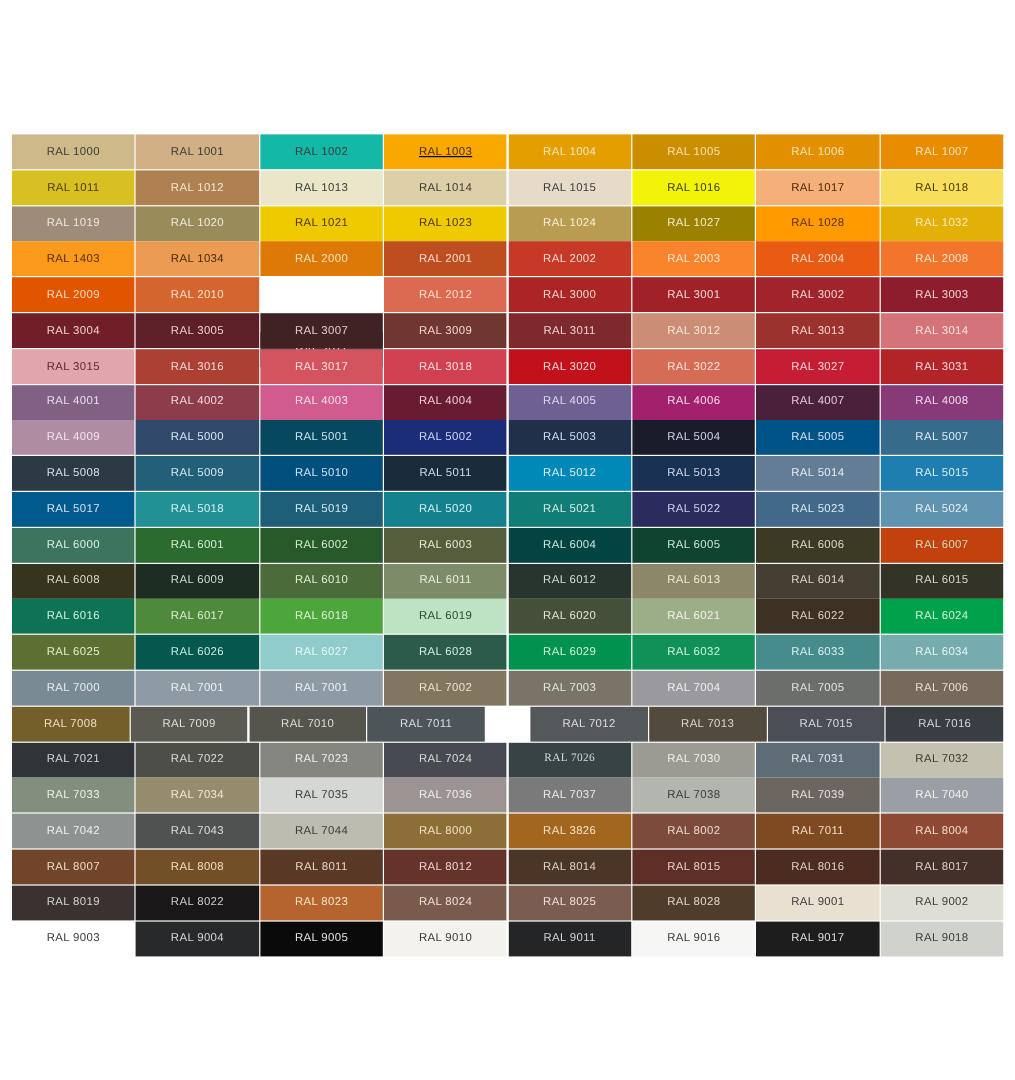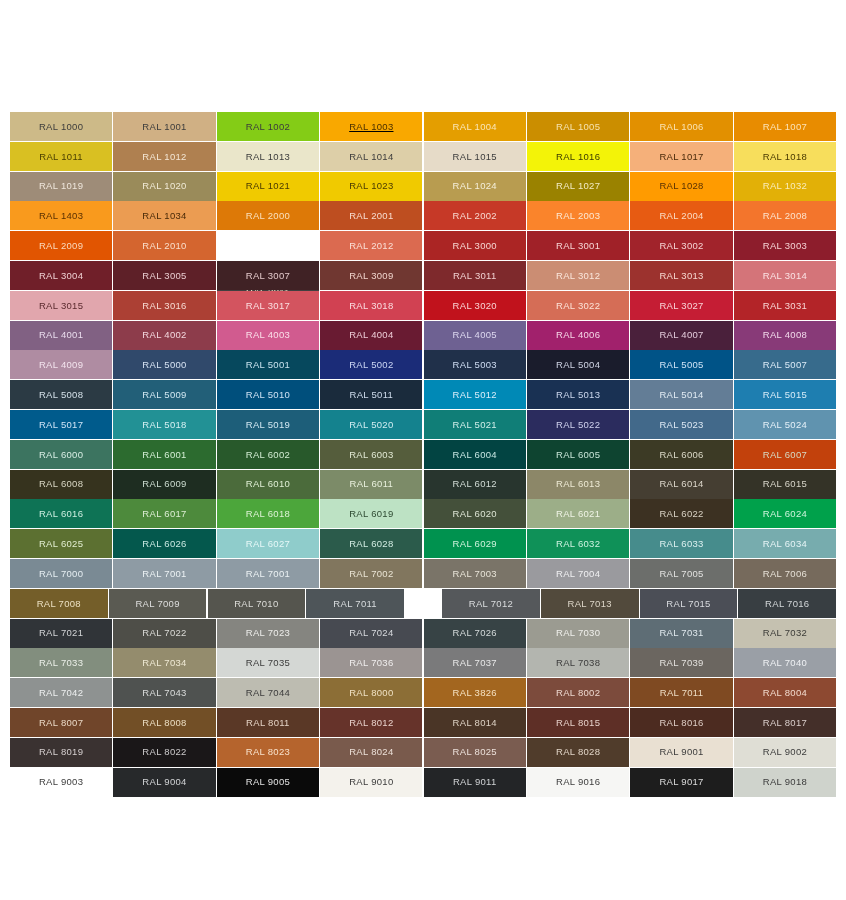--- a/index.html
+++ b/index.html
@@ -50,21 +50,21 @@
 <body>
 
 <div id="ral-chart">
     <div class="ral-row">
       <div class="ral-cell" style="background: rgb(205, 186, 136);">
         <span class="ral-label" style="color: rgb(60, 60, 60);">RAL 1000</span>
       </div>
       <div class="ral-cell" style="background: rgb(208, 176, 132);">
         <span class="ral-label" style="color: rgb(60, 60, 60);">RAL 1001</span>
       </div>
-      <div class="ral-cell" style="background: #84cc16;">
+      <div class="ral-cell" style="background: #14b8a6;">
         <span class="ral-label" style="color: rgb(60, 60, 60);">RAL 1002</span>
       </div>
       <div class="ral-cell" style="background: rgb(249, 168, 0); text-decoration: underline;">
         <span class="ral-label" style="color: rgb(74, 48, 0);">RAL 1003</span>
       </div>
       <div class="ral-cell" style="background: rgb(228, 158, 0);">
         <span class="ral-label" style="color: rgb(251, 230, 182);">RAL 1004</span>
       </div>
       <div class="ral-cell" style="background: rgb(203, 142, 0);">
         <span class="ral-label" style="color: rgb(246, 226, 174);">RAL 1005</span>
@@ -499,21 +499,21 @@
       <div class="ral-cell" style="background: rgb(78, 78, 72);">
         <span class="ral-label" style="color: rgb(218, 218, 214);">RAL 7022</span>
       </div>
       <div class="ral-cell" style="background: rgb(133, 133, 128);">
         <span class="ral-label" style="color: rgb(237, 237, 234);">RAL 7023</span>
       </div>
       <div class="ral-cell" style="background: rgb(71, 74, 81);">
         <span class="ral-label" style="color: rgb(216, 218, 222);">RAL 7024</span>
       </div>
       <div class="ral-cell" style="background: rgb(55, 67, 69);">
-        <span class="ral-label" style="color: rgb(212, 218, 218);">RAL 7026</span>
+        <span class="ral-label" style="color: rgb(212, 218, 218); font-family: Liberation Serif, serif;">RAL 7026</span>
       </div>
       <div class="ral-cell" style="background: rgb(155, 155, 145);">
         <span class="ral-label" style="color: rgb(240, 240, 236);">RAL 7030</span>
       </div>
       <div class="ral-cell" style="background: rgb(94, 109, 117);">
         <span class="ral-label" style="color: rgb(224, 233, 238);">RAL 7031</span>
       </div>
       <div class="ral-cell" style="background: rgb(197, 193, 176);">
         <span class="ral-label" style="color: rgb(60, 60, 56);">RAL 7032</span>
       </div>

